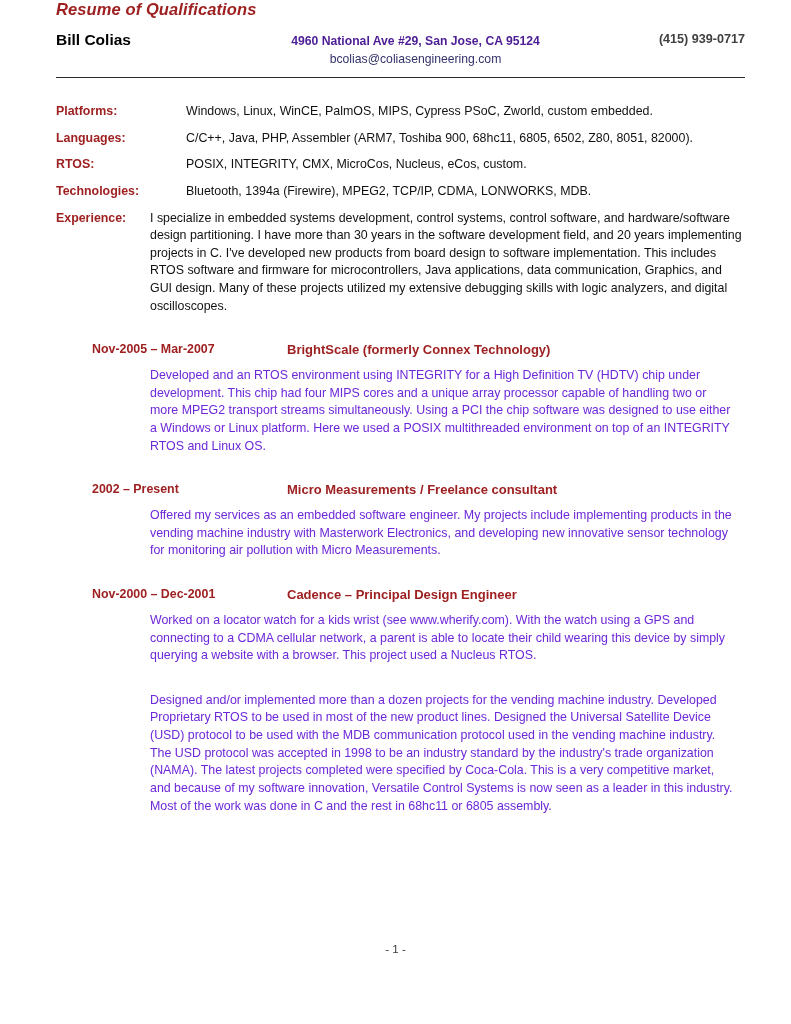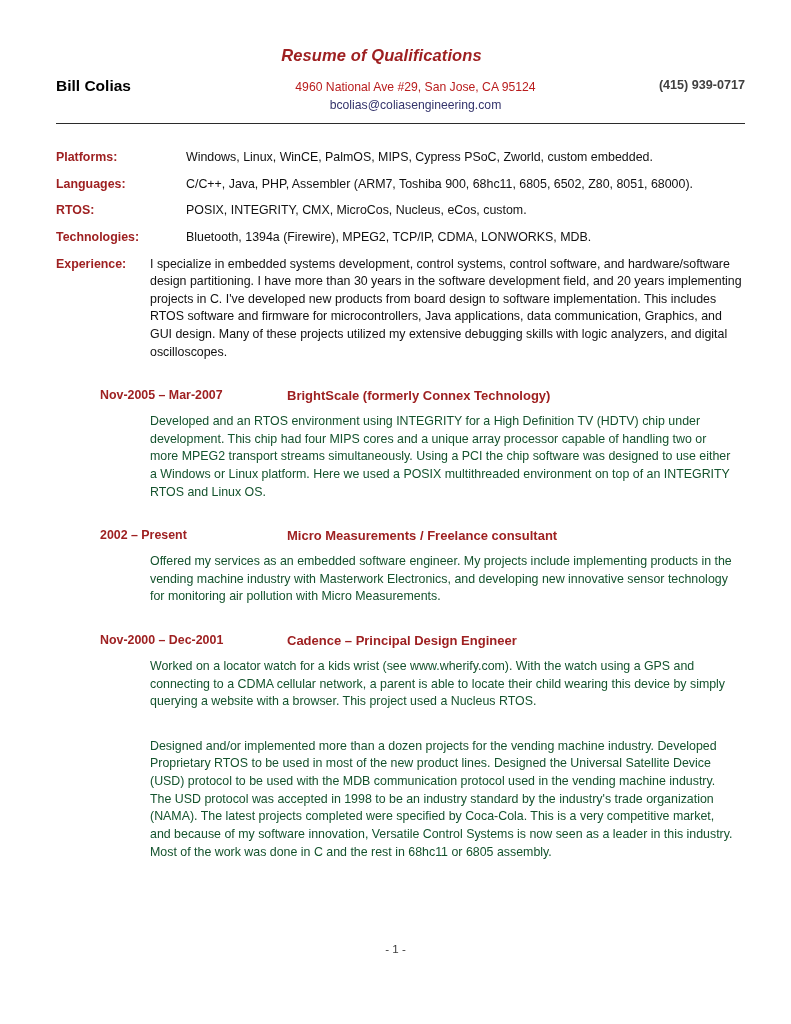--- a/index.html
+++ b/index.html
@@ -22,28 +22,27 @@
   }
   .sheet {
     position: absolute;
     left: 56px;
     top: 0;
     width: 689px;
   }
 
   
   .doc-title {
-    text-align: center;
+    text-align: left;
     font-size: 16.5px;
     font-weight: bold;
     font-style: italic;
     color: #9e2021;
     letter-spacing: 0.1px;
     margin: 0;
-    padding-top: 46px;
     padding-right: 38px;
   }
   .header-row {
     position: relative;
     margin-top: 12px;
     height: 46px;
   }
   .person-name {
     position: absolute;
     left: 0;
@@ -56,22 +55,23 @@
   .contact-block {
     position: absolute;
     left: 0;
     right: 0;
     top: 2px;
     text-align: center;
     padding-left: 30px;
   }
   .address-line {
     font-size: 12.2px;
-    color: #b91c1c;
+    color: #4c1d95;
     line-height: 1.35;
+    font-weight: bold;
   }
   .email-line {
     font-size: 12.2px;
     color: #33336b;
     line-height: 1.35;
     text-decoration: none;
     display: inline-block;
     margin-top: 1px;
   }
   .phone {
@@ -140,21 +140,21 @@
   
   .job {
     margin-top: 27px;
   }
   .job-head {
     position: relative;
     height: 17px;
   }
   .job-dates {
     position: absolute;
-    left: 12px;
+    left: 4px;
     top: 0;
     font-size: 12.4px;
     font-weight: bold;
     color: #9e2021;
     white-space: nowrap;
     padding-left: 32px;
   }
   .job-title {
     position: absolute;
     left: 231px;
@@ -163,21 +163,21 @@
     font-weight: bold;
     color: #9e2021;
     white-space: nowrap;
   }
   .job-body {
     margin-left: 94px;
     margin-top: 8px;
   }
   .job-para {
     font-size: 12.4px;
-    color: #14532d;
+    color: #6d28d9;
     line-height: 1.42;
     margin: 0 12px 12px 0;
   }
   .job-para:last-child {
     margin-bottom: 0;
   }
 
   
   .page-footer {
     position: absolute;
@@ -208,21 +208,21 @@
 
     <hr class="rule">
 
     <div class="skills">
       <div class="skill-row">
         <div class="skill-label">Platforms:</div>
         <div class="skill-value">Windows, Linux, WinCE, PalmOS, MIPS, Cypress PSoC, Zworld, custom embedded.</div>
       </div>
       <div class="skill-row">
         <div class="skill-label">Languages:</div>
-        <div class="skill-value">C/C++, Java, PHP, Assembler (ARM7, Toshiba 900, 68hc11, 6805, 6502, Z80, 8051, 68000).</div>
+        <div class="skill-value">C/C++, Java, PHP, Assembler (ARM7, Toshiba 900, 68hc11, 6805, 6502, Z80, 8051, 82000).</div>
       </div>
       <div class="skill-row">
         <div class="skill-label">RTOS:</div>
         <div class="skill-value">POSIX, INTEGRITY, CMX, MicroCos, Nucleus, eCos, custom.</div>
       </div>
       <div class="skill-row">
         <div class="skill-label">Technologies:</div>
         <div class="skill-value">Bluetooth, 1394a (Firewire), MPEG2, TCP/IP, CDMA, LONWORKS, MDB.</div>
       </div>
     </div>

